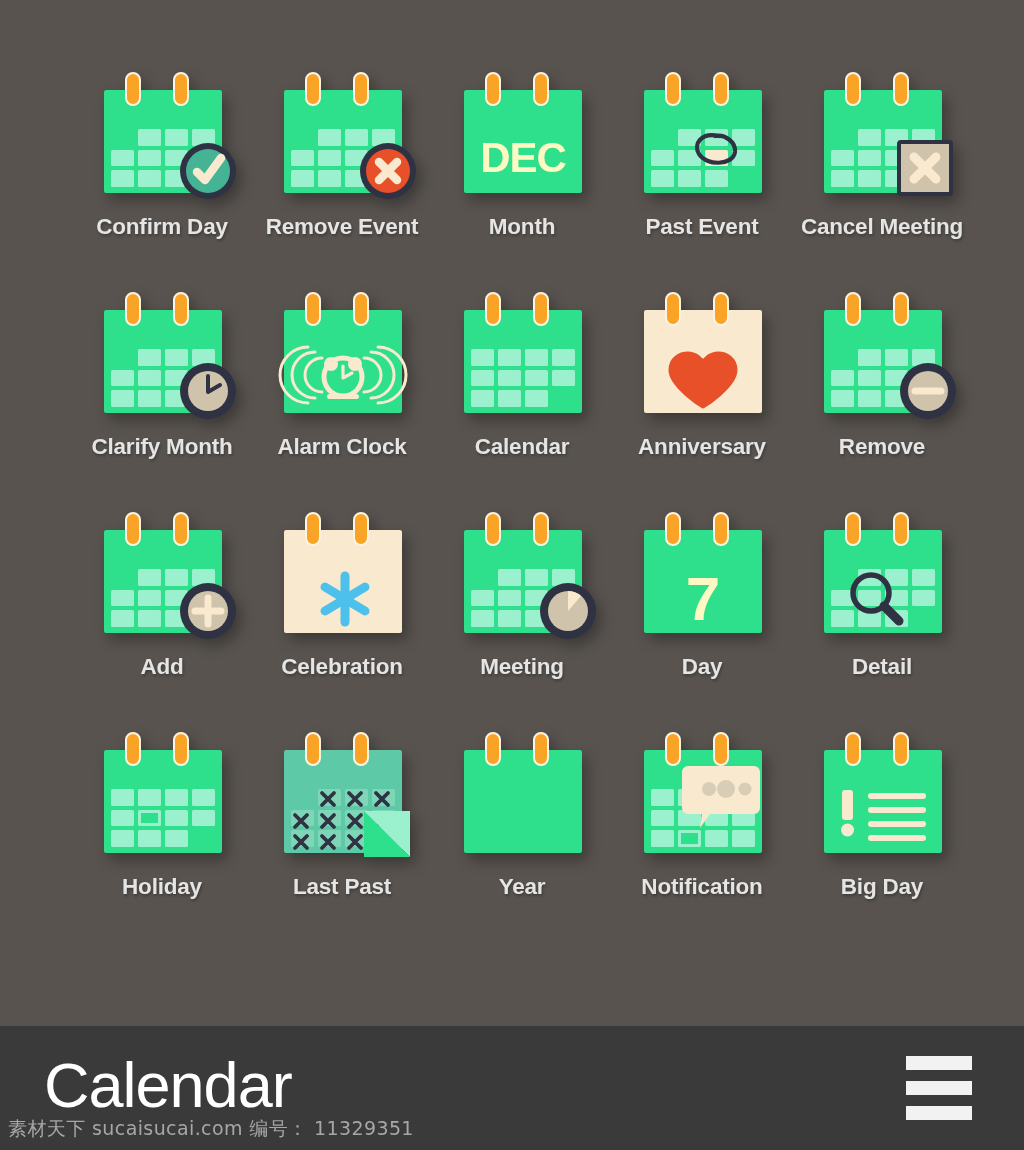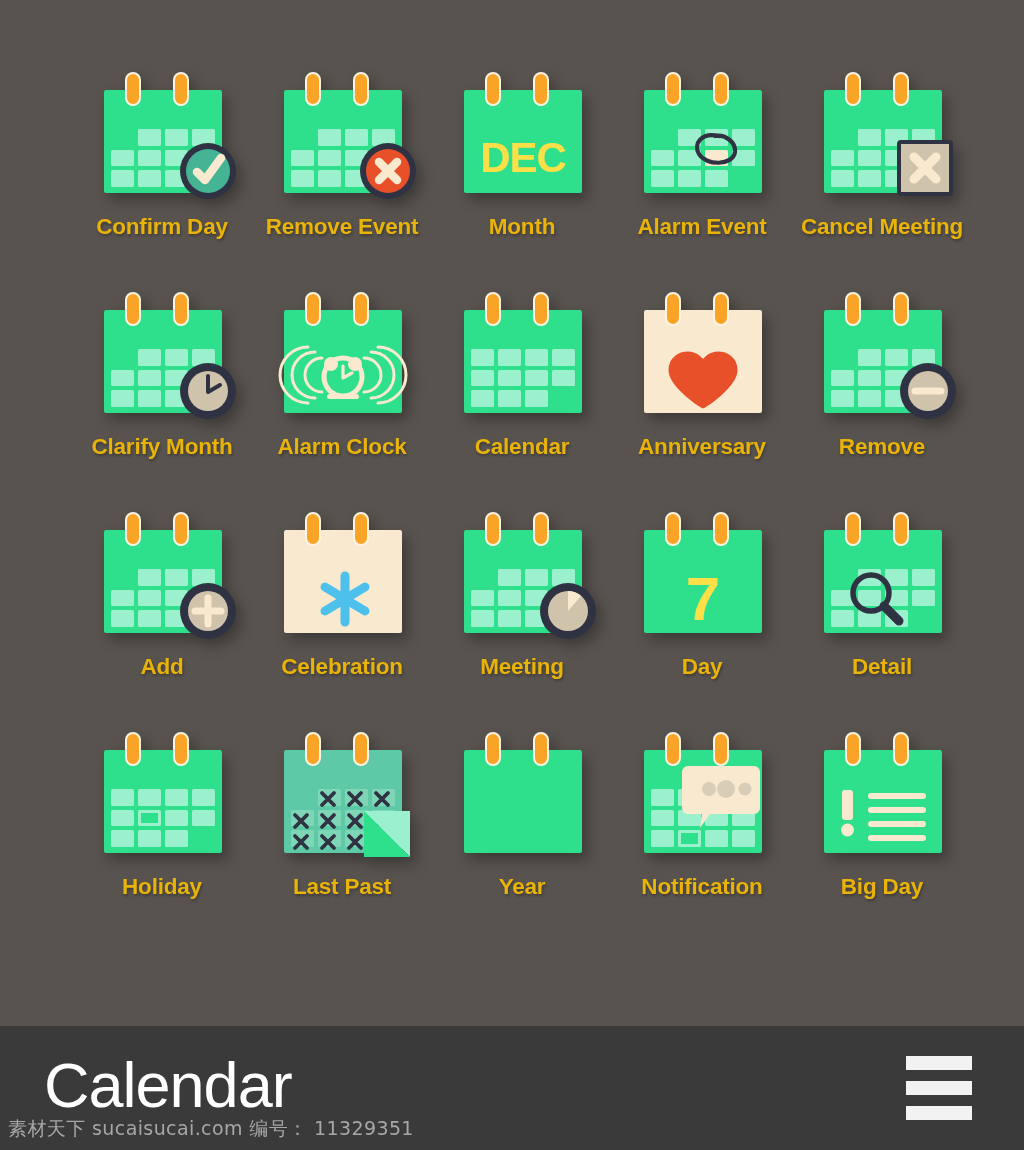--- a/index.html
+++ b/index.html
@@ -61,29 +61,29 @@
 
   
   .badge{
     position:absolute;border-radius:50%;
     display:flex;align-items:center;justify-content:center;
     z-index:6;
   }
   .badge.br{right:-6px;bottom:-2px;width:56px;height:56px;background:#2f3243;}
 
   .label{
-    margin-top:17px;color:#eab308;font-size:22.5px;font-weight:bold;
+    margin-top:17px;color:#e5e5e5;font-size:22.5px;font-weight:bold;
     letter-spacing:-0.2px;white-space:nowrap;text-align:center;
     text-shadow:1px 2px 3px rgba(0,0,0,.3);
   }
 
   .big-text{
     position:absolute;left:0;top:51px;width:118px;height:70px;
     display:flex;align-items:center;justify-content:center;
-    color:#fde047;font-weight:bold;font-family:"Liberation Sans",sans-serif;
+    color:#fef9c3;font-weight:bold;font-family:"Liberation Sans",sans-serif;
   }
 
   
   .bottom-bar{
     position:absolute;left:0;bottom:0;width:1024px;height:124px;
     background:#3a3a3a;display:flex;align-items:center;
     justify-content:space-between;padding:0 40px 0 44px;box-sizing:border-box;
   }
   .bar-title{
     color:#ffffff;font-size:63px;font-weight:400;letter-spacing:-1px;
@@ -197,21 +197,21 @@
             <i class="d"></i>
             <i class="d"></i>
             <i class="d empty"></i>
         </div>
         <div style="position:absolute;left:55px;top:56px;">
           <svg width="58" height="44" viewBox="0 0 58 44">
             <path d="M30 8 C12 4, 4 16, 10 26 C17 38, 44 38, 46 24 C47 14, 36 6, 26 8" stroke="#2f3243" stroke-width="4.2" fill="none" stroke-linecap="round"></path>
           </svg>
         </div>
       </div>
-      <div class="label">Alarm Event</div>
+      <div class="label">Past Event</div>
     </div>
 
     <div class="cell">
       <div class="cal-wrap">
         <div class="cal-head"></div>
         <div class="ring l"></div>
         <div class="ring r"></div>
         <div class="cal-body"></div>
         <div class="days">
           <i class="d empty"></i>

